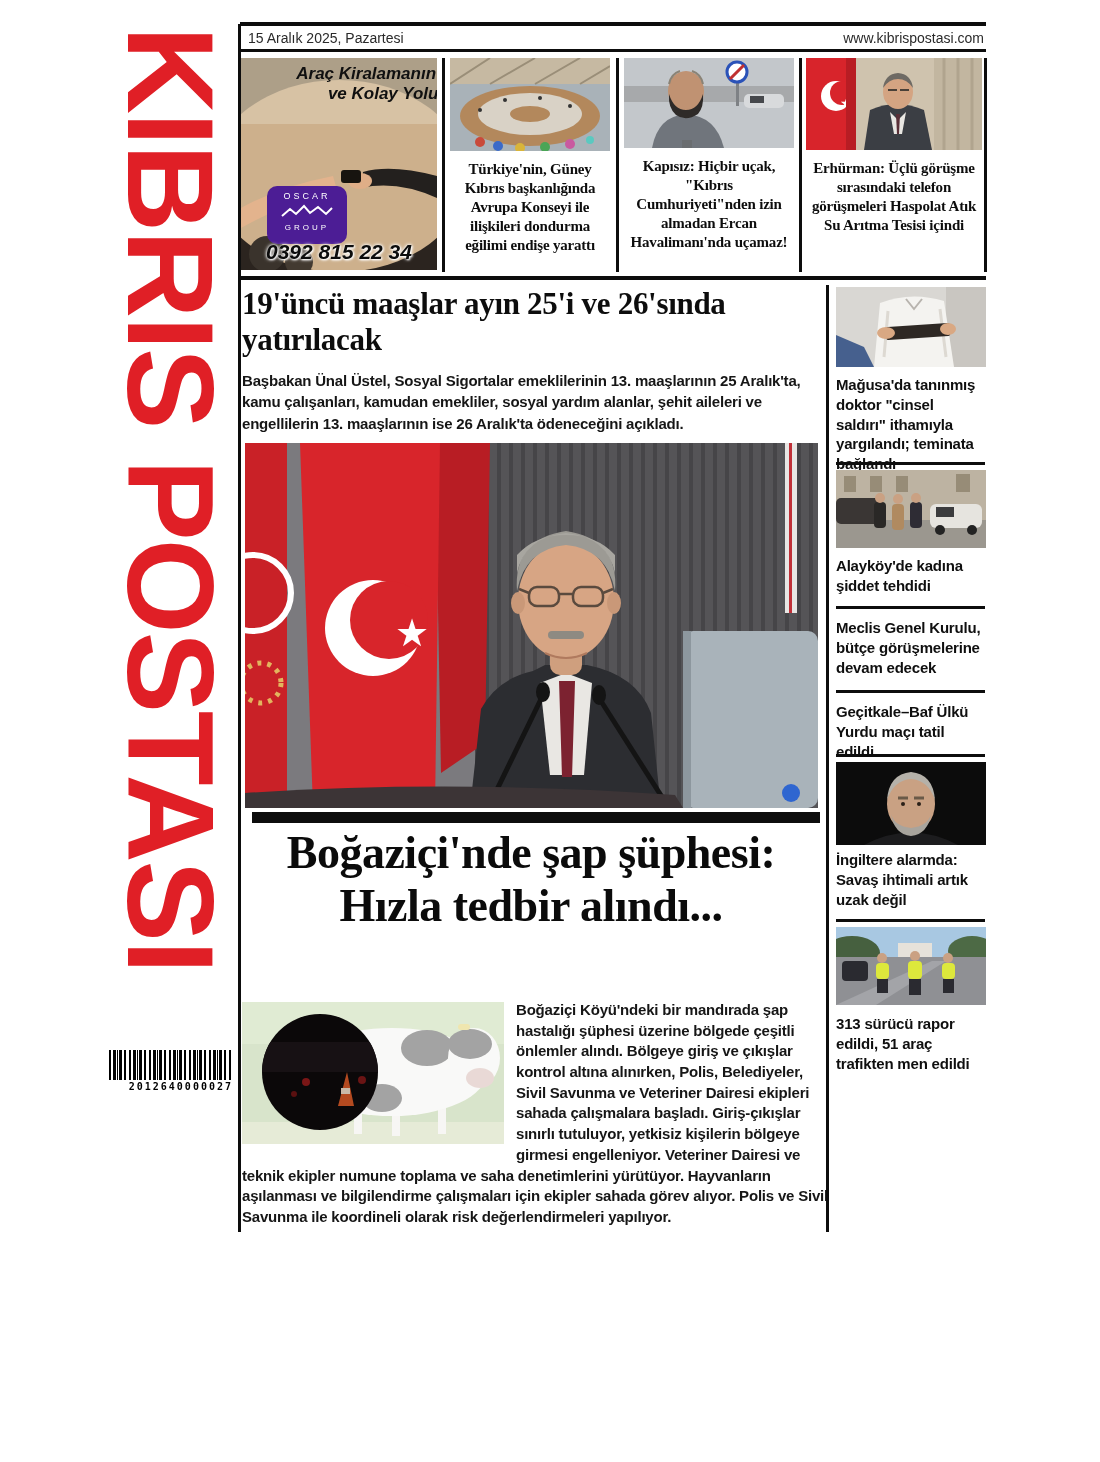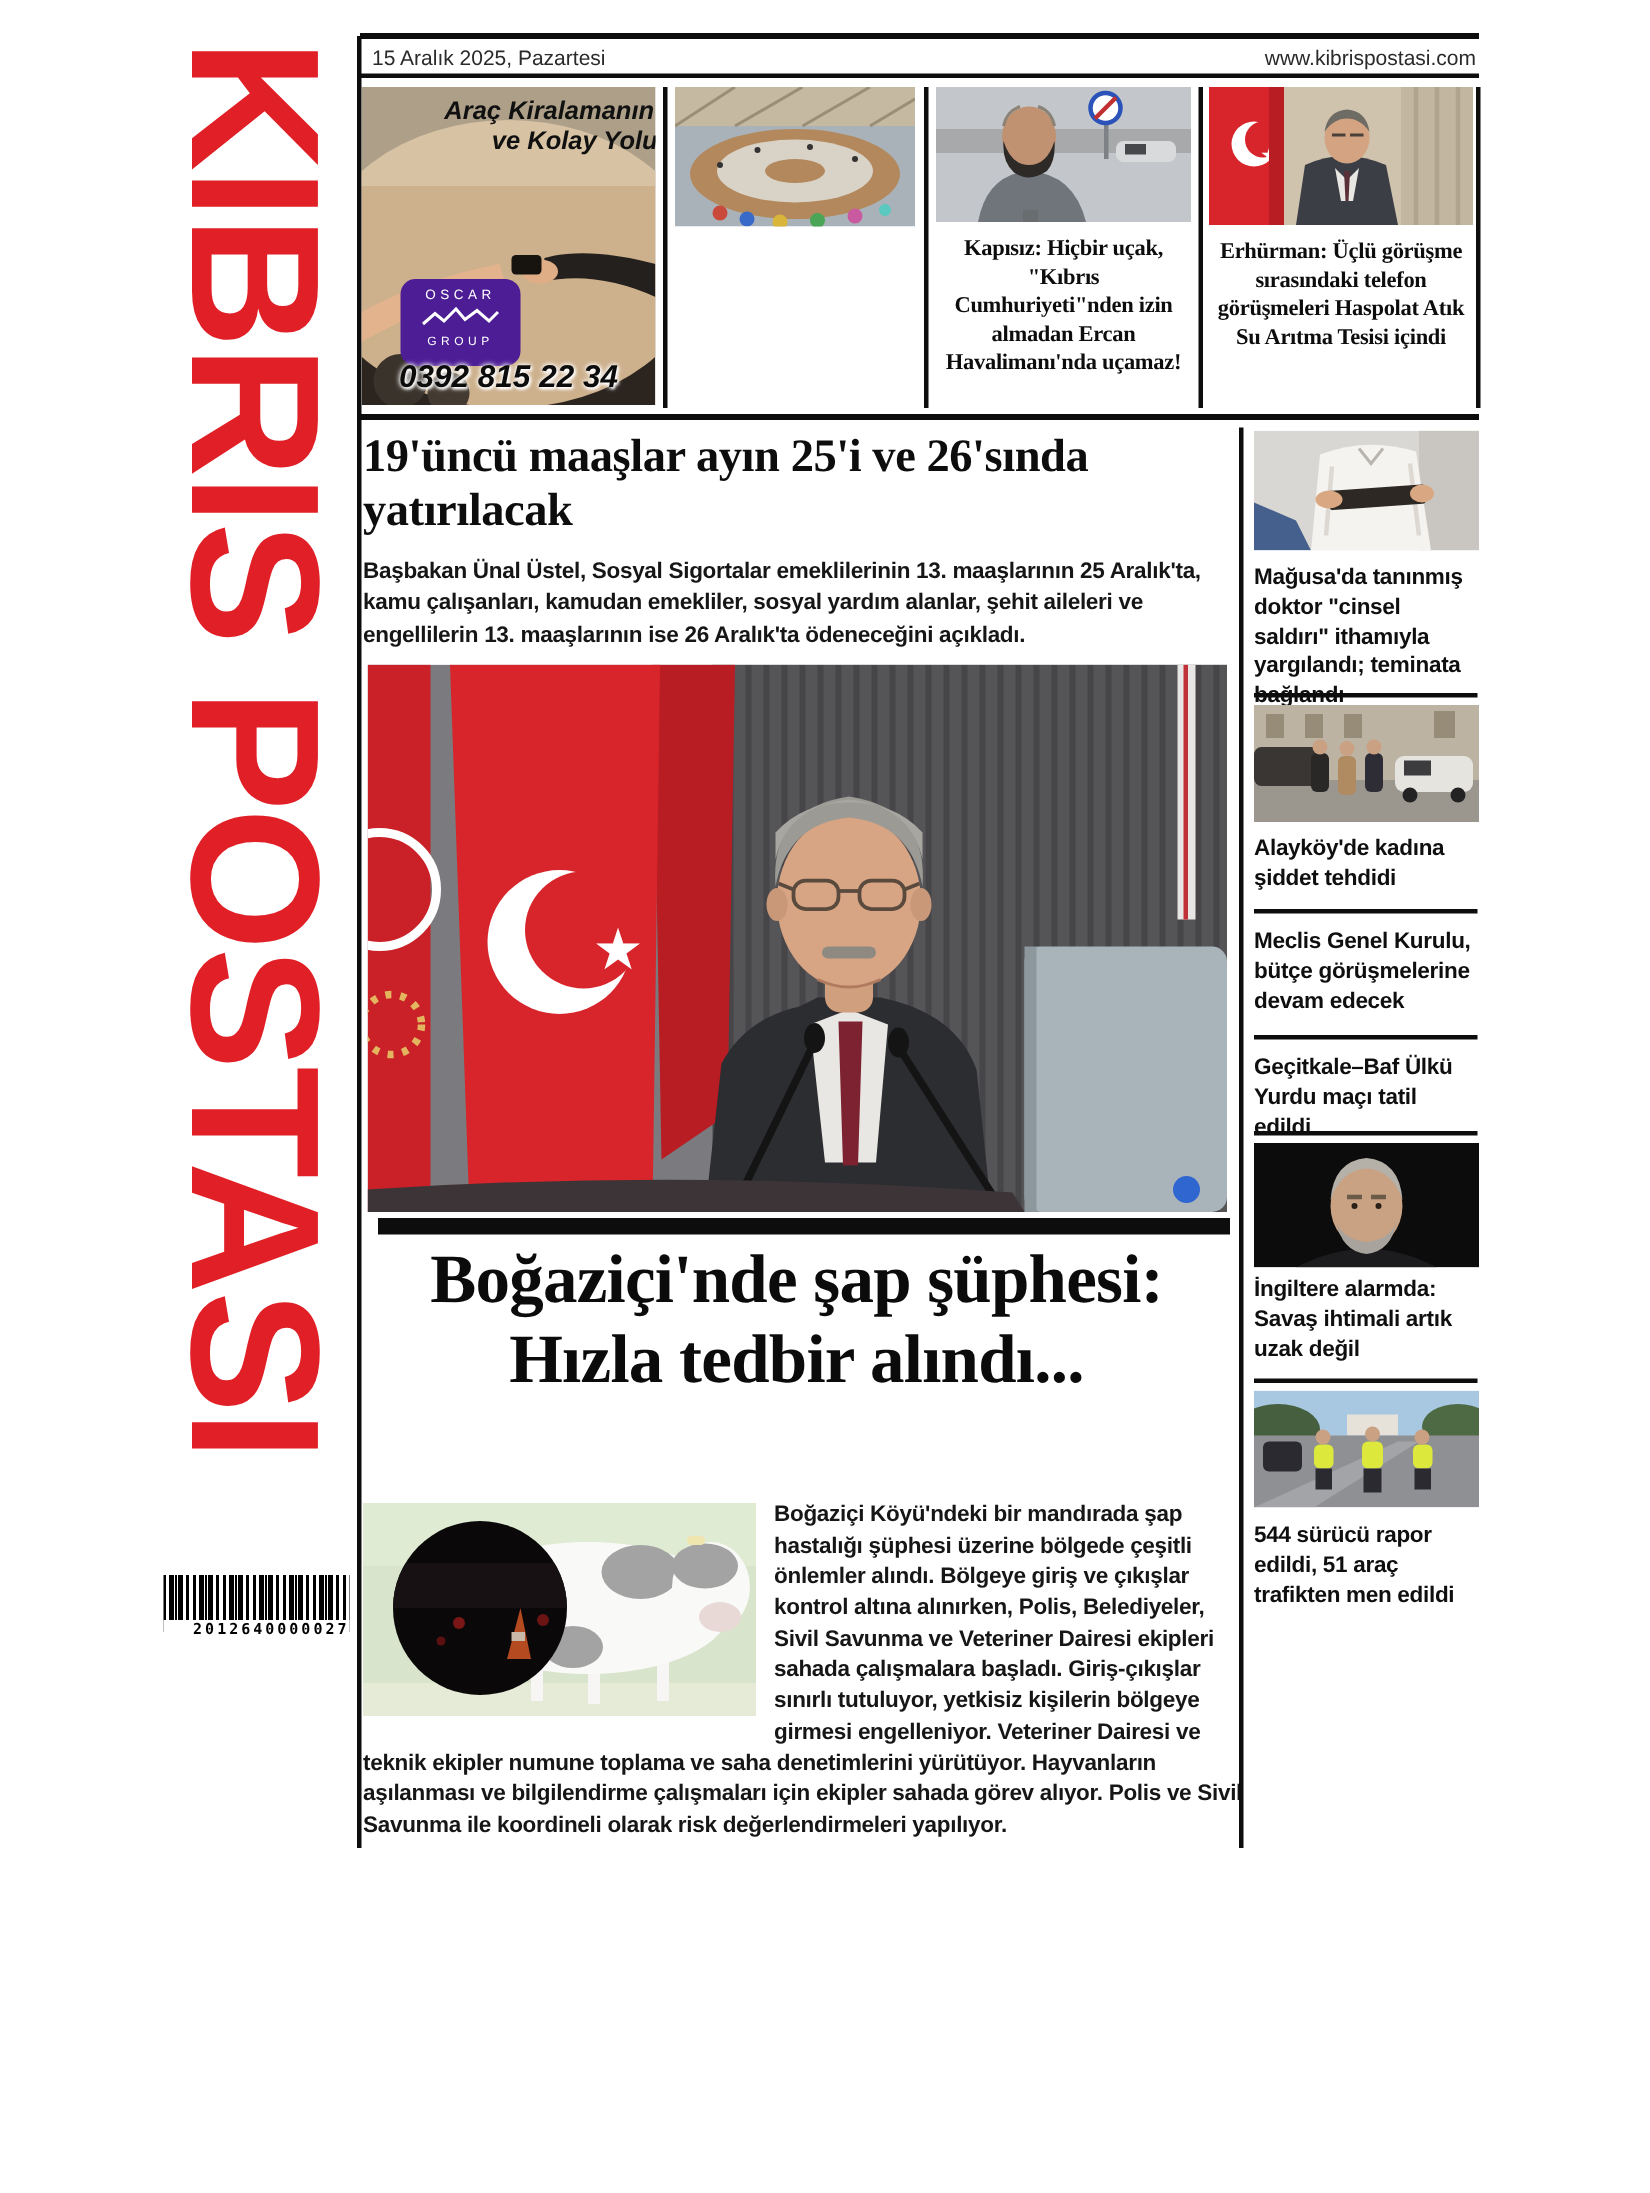--- a/index.html
+++ b/index.html
@@ -112,20 +112,21 @@
         <circle cx="48" cy="88" r="5" fill="#3a6ac9"></circle>
       <circle cx="70" cy="90" r="5" fill="#d9b53a"></circle>
         <circle cx="95" cy="89" r="5" fill="#4aa556"></circle>
       <circle cx="120" cy="86" r="5" fill="#c95aa0"></circle>
         <circle cx="140" cy="82" r="4" fill="#5ac9c0"></circle>
       <circle cx="30" cy="52" r="2" fill="#333"></circle>
         <circle cx="55" cy="42" r="2" fill="#333"></circle>
       <circle cx="90" cy="40" r="2" fill="#333"></circle>
         <circle cx="120" cy="48" r="2" fill="#333"></circle>
     </svg>
+    <div class="t-head">Türkiye'nin, Güney Kıbrıs başkanlığında Avrupa Konseyi ile ilişkileri dondurma eğilimi endişe yarattı</div>
   </div>
 
   <div class="teaser" style="left:624px;width:170px;">
     <svg class="t-img" width="170" height="90" viewBox="0 0 170 90">
       <rect width="170" height="90" fill="#c3c7cb"></rect>
       <rect y="28" width="170" height="16" fill="#a7a9ab"></rect>
       <rect x="120" y="36" width="40" height="14" rx="5" fill="#d8dadc"></rect>
       <rect x="126" y="38" width="14" height="7" fill="#46484c"></rect>
       <rect x="112" y="4" width="3" height="44" fill="#7e8185"></rect>
       <circle cx="113" cy="14" r="10" fill="#fff" stroke="#2a52b8" stroke-width="3"></circle>
@@ -337,15 +338,15 @@
           <circle cx="46" cy="31" r="5" fill="#caa183"></circle>
         <rect x="72" y="34" width="14" height="18" rx="4" fill="#dde83c"></rect>
           <rect x="73" y="52" width="12" height="16" fill="#2a2a30"></rect>
           <circle cx="79" cy="29" r="5" fill="#caa183"></circle>
         <rect x="106" y="36" width="13" height="16" rx="4" fill="#dde83c"></rect>
           <rect x="107" y="52" width="11" height="14" fill="#2a2a30"></rect>
           <circle cx="112" cy="31" r="5" fill="#caa183"></circle>
       </g>
     </svg>
   </div>
-  <div class="sb-head" style="top:1014px;">544 sürücü rapor edildi, 51 araç trafikten men edildi</div>
+  <div class="sb-head" style="top:1014px;">313 sürücü rapor edildi, 51 araç trafikten men edildi</div>
 
 </div>
 
 </body></html>

